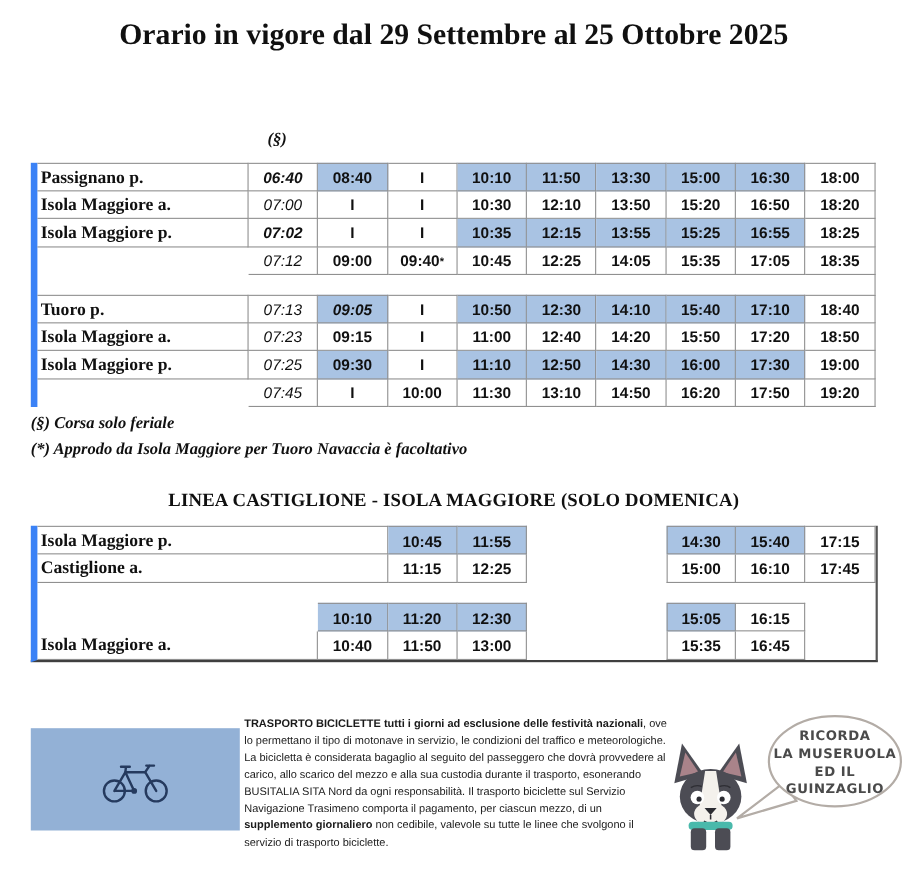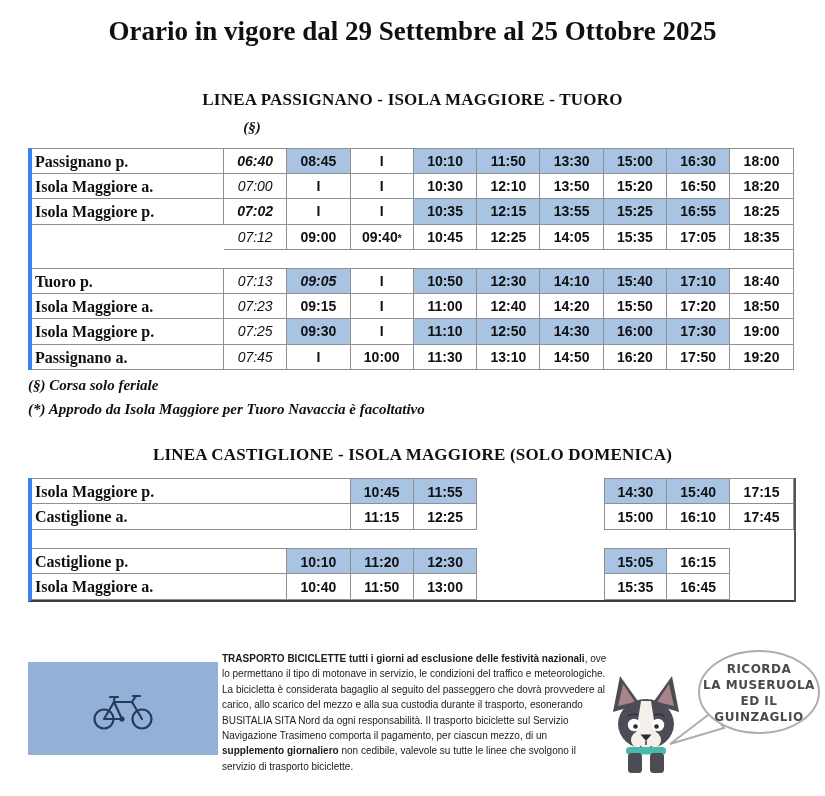--- a/index.html
+++ b/index.html
@@ -8,21 +8,21 @@
   .title{position:absolute;top:16px;left:0;width:825px;text-align:center;
          font-size:27px;font-weight:bold;}
   .section-head{position:absolute;left:0;width:825px;text-align:center;
          font-size:17px;font-weight:bold;letter-spacing:.2px;}
   .feriale{position:absolute;left:220px;width:64px;text-align:center;
          font-size:15px;font-weight:bold;font-style:italic;}
   .note{position:absolute;left:28px;font-size:15px;font-weight:bold;font-style:italic;}
 
   .ttable{position:absolute;left:28px;display:grid;
           grid-template-columns:192px repeat(9,63.3px);
-          border-left:4px solid #3b82f6;}
+          border-left:6px solid #3b82f6;}
   #t2{border-right:2px solid #555;border-bottom:2px solid #3f3f3f;}
   .cell{height:25.5px;line-height:25.5px;box-sizing:border-box;overflow:visible;
         border-right:1px solid #909090;border-bottom:1px solid #909090;}
   #t2 .cell{height:26px;line-height:26px;}
   .cell.bt{border-top:1px solid #909090;}
   .cell.bl{border-left:1px solid #909090;}
   .cell.ghost{border:none;background:transparent;}
   .cell.station{font-family:"Liberation Serif",serif;font-weight:bold;font-size:16px;
         padding-left:3px;white-space:nowrap;}
   .cell.time{font-family:"Liberation Sans",sans-serif;font-weight:bold;font-size:14px;
@@ -43,27 +43,26 @@
   .bubble-text{font-family:"DejaVu Sans",sans-serif;font-weight:bold;font-size:12px;
         letter-spacing:.5px;fill:#4a4a4a;}
 </style>
 </head>
 <body>
 
 <div id="canvas">
 
   <div class="title">Orario in vigore dal 29 Settembre al 25 Ottobre 2025</div>
 
-  <div class="section-head" style="top:90px">LINEA PASSIGNANO - ISOLA MAGGIORE - TUORO</div>
   <div class="feriale" style="top:119px">(§)</div>
 
   <div id="t1" class="ttable" style="top:148px">
       <div class="cell station bt" style="grid-area: 1 / 1 / auto / span 1;">Passignano p.</div>
       <div class="cell time it bt" style="grid-area: 1 / 2; font-weight: bold;">06:40</div>
-      <div class="cell time hl bt" style="grid-area: 1 / 3;">08:45</div>
+      <div class="cell time hl bt" style="grid-area: 1 / 3;">08:40</div>
       <div class="cell time bt" style="grid-area: 1 / 4;">I</div>
       <div class="cell time hl bt" style="grid-area: 1 / 5;">10:10</div>
       <div class="cell time hl bt" style="grid-area: 1 / 6;">11:50</div>
       <div class="cell time hl bt" style="grid-area: 1 / 7;">13:30</div>
       <div class="cell time hl bt" style="grid-area: 1 / 8;">15:00</div>
       <div class="cell time hl bt" style="grid-area: 1 / 9;">16:30</div>
       <div class="cell time bt" style="grid-area: 1 / 10;">18:00</div>
       <div class="cell station" style="grid-area: 2 / 1 / auto / span 1;">Isola Maggiore a.</div>
       <div class="cell time it" style="grid-area: 2 / 2;">07:00</div>
       <div class="cell time" style="grid-area: 2 / 3;">I</div>
@@ -117,21 +116,20 @@
       <div class="cell station" style="grid-area: 8 / 1 / auto / span 1;">Isola Maggiore p.</div>
       <div class="cell time it" style="grid-area: 8 / 2;">07:25</div>
       <div class="cell time hl" style="grid-area: 8 / 3;">09:30</div>
       <div class="cell time" style="grid-area: 8 / 4;">I</div>
       <div class="cell time hl" style="grid-area: 8 / 5;">11:10</div>
       <div class="cell time hl" style="grid-area: 8 / 6;">12:50</div>
       <div class="cell time hl" style="grid-area: 8 / 7;">14:30</div>
       <div class="cell time hl" style="grid-area: 8 / 8;">16:00</div>
       <div class="cell time hl" style="grid-area: 8 / 9;">17:30</div>
       <div class="cell time" style="grid-area: 8 / 10;">19:00</div>
-      <div class="cell station" style="grid-area: 9 / 1 / auto / span 1;">Passignano a.</div>
       <div class="cell time it" style="grid-area: 9 / 2;">07:45</div>
       <div class="cell time" style="grid-area: 9 / 3;">I</div>
       <div class="cell time" style="grid-area: 9 / 4;">10:00</div>
       <div class="cell time" style="grid-area: 9 / 5;">11:30</div>
       <div class="cell time" style="grid-area: 9 / 6;">13:10</div>
       <div class="cell time" style="grid-area: 9 / 7;">14:50</div>
       <div class="cell time" style="grid-area: 9 / 8;">16:20</div>
       <div class="cell time" style="grid-area: 9 / 9;">17:50</div>
       <div class="cell time" style="grid-area: 9 / 10;">19:20</div>
     </div>
@@ -152,21 +150,20 @@
       <div class="cell time bt" style="grid-area: 1 / 10;">17:15</div>
       <div class="cell station" style="grid-area: 2 / 1 / auto / span 3;">Castiglione a.</div>
       <div class="cell time" style="grid-area: 2 / 4;">11:15</div>
       <div class="cell time" style="grid-area: 2 / 5;">12:25</div>
       <div class="cell ghost" style="grid-area: 2 / 6;"></div>
       <div class="cell ghost" style="grid-area: 2 / 7;"></div>
       <div class="cell time bl" style="grid-area: 2 / 8;">15:00</div>
       <div class="cell time" style="grid-area: 2 / 9;">16:10</div>
       <div class="cell time" style="grid-area: 2 / 10;">17:45</div>
       <div class="rowgap" style="grid-row: 3;"></div>
-      <div class="cell station bt" style="grid-area: 4 / 1 / auto / span 2;">Castiglione p.</div>
       <div class="cell time hl bt" style="grid-area: 4 / 3;">10:10</div>
       <div class="cell time hl bt" style="grid-area: 4 / 4;">11:20</div>
       <div class="cell time hl bt" style="grid-area: 4 / 5;">12:30</div>
       <div class="cell ghost" style="grid-area: 4 / 6;"></div>
       <div class="cell ghost" style="grid-area: 4 / 7;"></div>
       <div class="cell time hl bt bl" style="grid-area: 4 / 8;">15:05</div>
       <div class="cell time bt" style="grid-area: 4 / 9;">16:15</div>
       <div class="cell ghost" style="grid-area: 4 / 10;"></div>
       <div class="cell station" style="grid-area: 5 / 1 / auto / span 2;">Isola Maggiore a.</div>
       <div class="cell time" style="grid-area: 5 / 3;">10:40</div>

